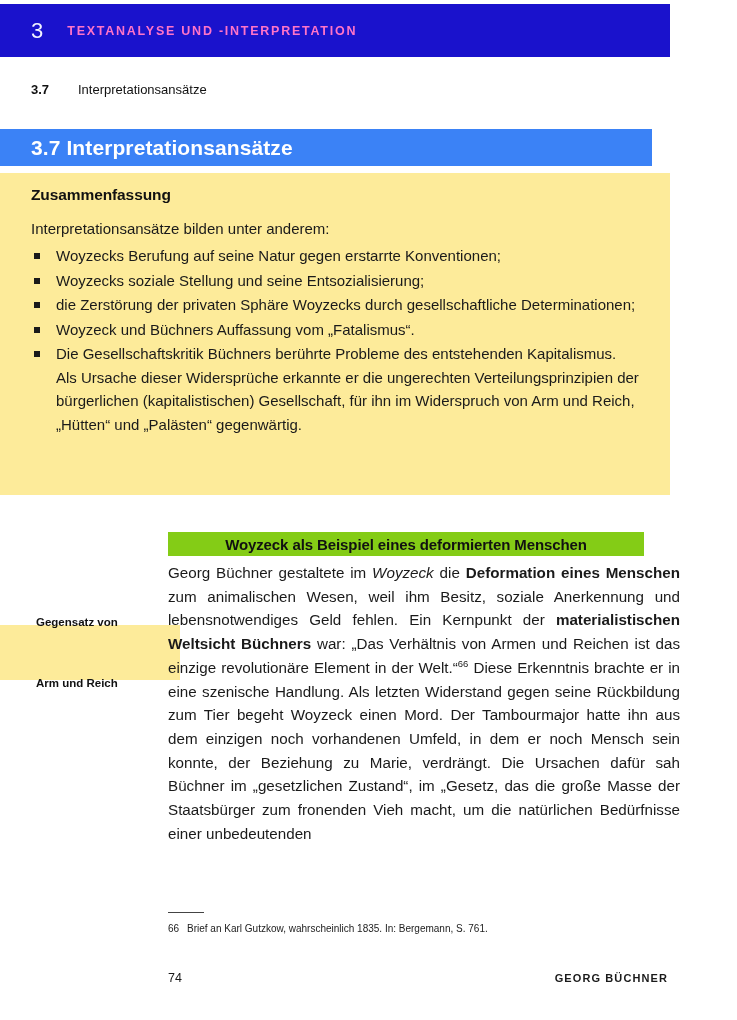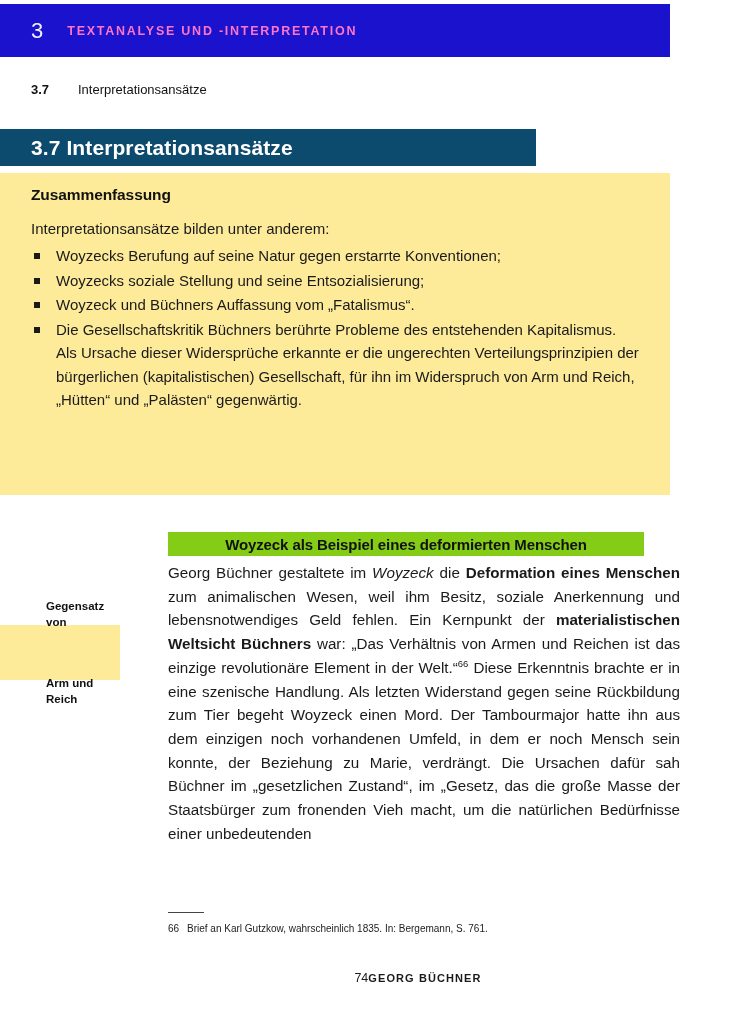--- a/index.html
+++ b/index.html
@@ -55,23 +55,23 @@
     display: flex;
   }
   .bc-num { width: 47px; }
   .bc-label { font-weight: 400; }
 
   
   .section-bar {
     position: absolute;
     left: 0;
     top: 129px;
-    width: 536px;
+    width: 652px;
     height: 37px;
-    background: #0c4a6e;
+    background: #3b82f6;
     display: flex;
     align-items: center;
   }
   .section-bar .sb-text {
     color: #ffffff;
     font-size: 21px;
     font-weight: 700;
     margin-left: 31px;
     letter-spacing: 0.1px;
   }
@@ -121,29 +121,29 @@
     width: 6px;
     height: 6px;
     background: #1a1a1a;
   }
 
   
   .margin-note {
     position: absolute;
     left: 0;
     top: 625px;
-    width: 120px;
+    width: 180px;
     height: 55px;
     background: #fdeb9a;
     box-sizing: border-box;
     display: flex;
     flex-direction: column;
     justify-content: center;
     align-items: flex-start;
-    padding-left: 46px;
+    padding-left: 36px;
     gap: 45px;
   }
   .margin-note span {
     font-size: 11.5px;
     font-weight: 600;
     line-height: 16px;
     color: #111;
   }
 
   
@@ -210,21 +210,21 @@
   }
   .fn-marker { width: 19px; flex: none; }
 
   
   .page-footer {
     position: absolute;
     left: 168px;
     top: 971px;
     width: 500px;
     display: flex;
-    justify-content: center;
+    justify-content: space-between;
     align-items: baseline;
   }
   .folio {
     font-size: 12.5px;
     color: #1a1a1a;
   }
   .book-title {
     font-size: 11px;
     font-weight: 700;
     letter-spacing: 1.1px;
@@ -247,20 +247,21 @@
 <div class="section-bar">
   <span class="sb-text">3.7  Interpretationsansätze</span>
 </div>
 
 <div class="summary-box">
   <div class="summary-title">Zusammenfassung</div>
   <p class="summary-intro">Interpretationsansätze bilden unter anderem:</p>
   <ul class="summary-list">
     <li>Woyzecks Berufung auf seine Natur gegen erstarrte Konventionen;</li>
     <li>Woyzecks soziale Stellung und seine Entsozialisierung;</li>
+    <li>die Zerstörung der privaten Sphäre Woyzecks durch gesellschaftliche Determinationen;</li>
     <li>Woyzeck und Büchners Auffassung vom „Fatalismus“.</li>
     <li>Die Gesellschaftskritik Büchners berührte Probleme des entstehenden Kapitalismus. Als Ursache dieser Widersprüche erkannte er die ungerechten Verteilungsprinzipien der bürgerlichen (kapitalistischen) Gesellschaft, für ihn im Widerspruch von Arm und Reich, „Hütten“ und „Palästen“ gegenwärtig.</li>
   </ul>
 </div>
 
 <div class="margin-note">
   <span>Gegensatz von</span>
   <span>Arm und Reich</span>
 </div>
 

